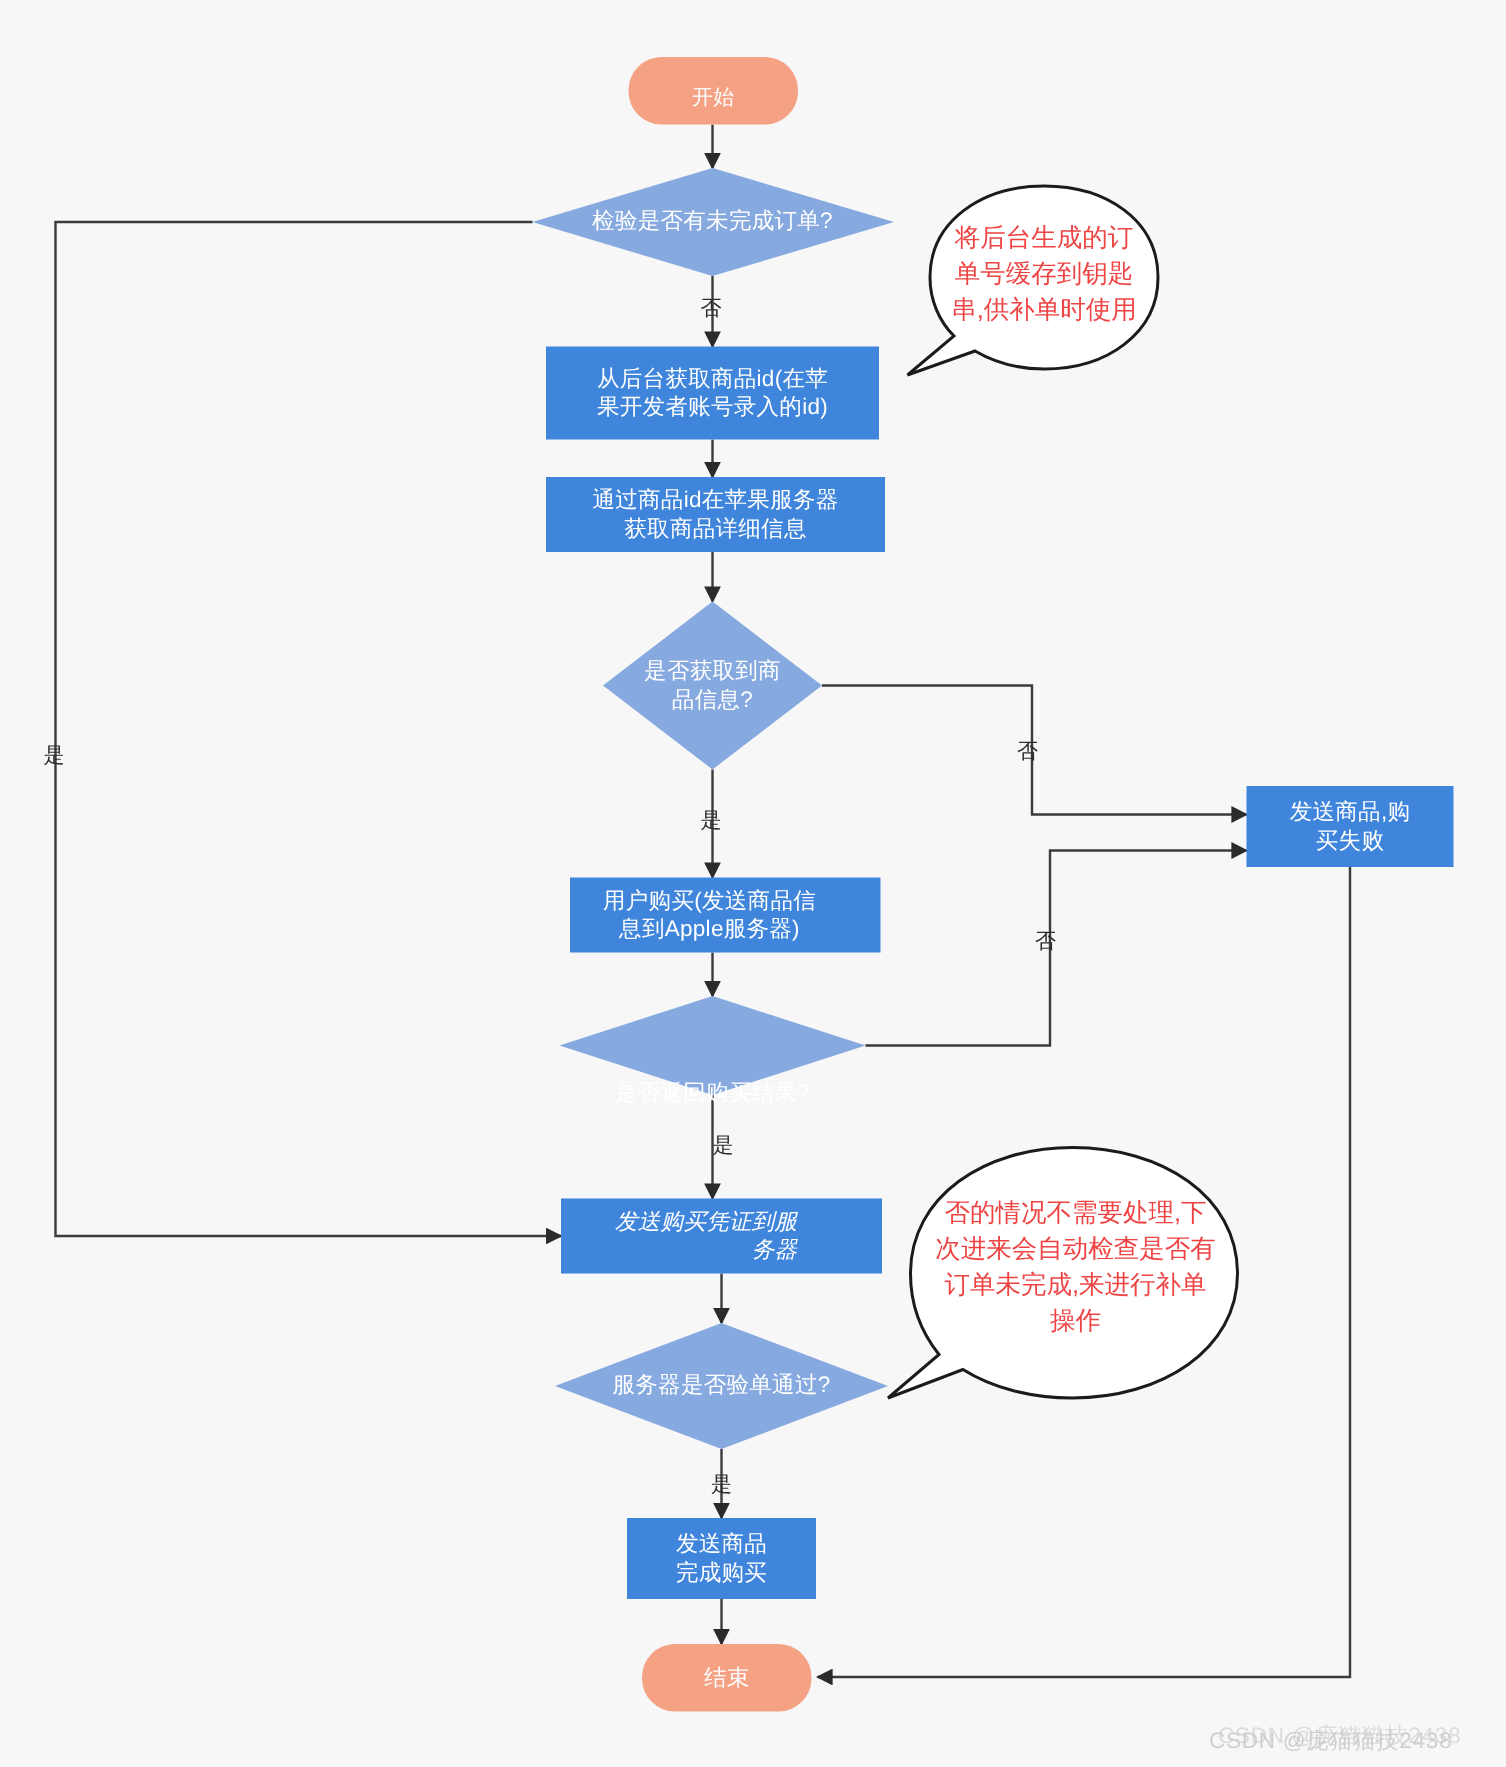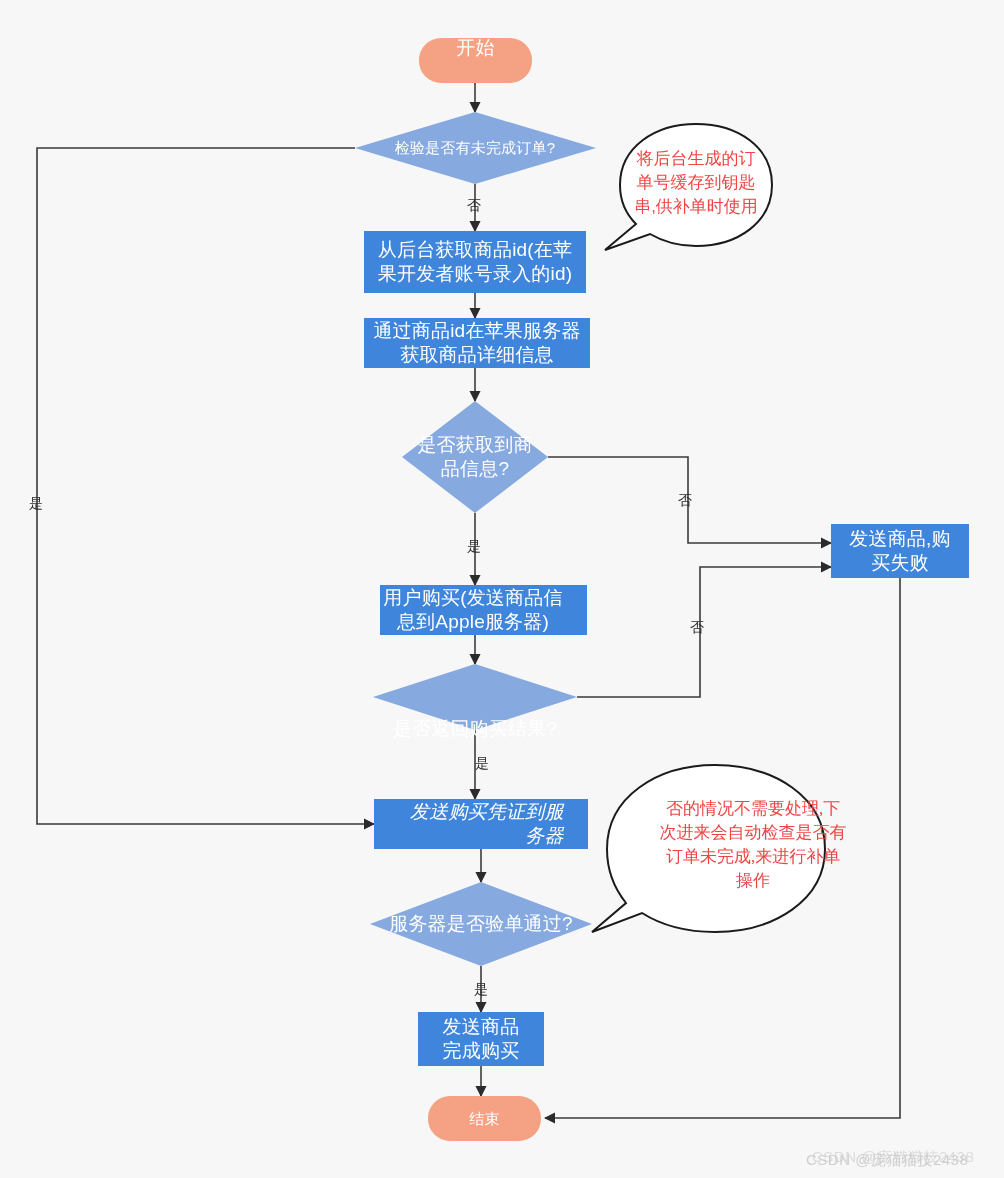--- a/index.html
+++ b/index.html
@@ -26,21 +26,21 @@
     height: 1178px;
   }
   
   .node-text {
     position: absolute;
     display: flex;
     align-items: center;
     justify-content: center;
     text-align: center;
     color: #ffffff;
-    font-size: 19px;
+    font-size: 15px;
     line-height: 1.28;
     letter-spacing: 0.2px;
     pointer-events: none;
     white-space: pre-line;
   }
   .bubble-text {
     position: absolute;
     display: flex;
     align-items: center;
     justify-content: center;
@@ -151,21 +151,21 @@
       <path d="M 607 849
                C 607 797, 657 765, 715 765
                C 774 765, 825 797, 825 849
                C 825 900, 774 932, 715 932
                C 687 932, 661 925, 642 913
                L 592 932 L 626 903
                C 614 888, 607 869, 607 849 Z" fill="#ffffff" stroke="#1b1b1b" stroke-width="2"></path>
     </g>
   </svg>
 
-  <div class="node-text" style="left:419px; top:25px; width:113px; height:46px; font-size:19px;">开始</div>
+  <div class="node-text" style="left:419px; top:42px; width:113px; height:46px; font-size:14px;">开始</div>
 
   <div class="node-text" style="left:365px; top:128px; width:220px; height:40px; font-size:15px;">检验是否有未完成订单?</div>
 
   <div class="node-text" style="left:364px; top:231px; width:222px; height:62px;">从后台获取商品id(在苹
 果开发者账号录入的id)</div>
 
   <div class="node-text" style="left:364px; top:318px; width:226px; height:50px;">通过商品id在苹果服务器
 获取商品详细信息</div>
 
   <div class="node-text" style="left:405px; top:428px; width:140px; height:58px;">是否获取到商
@@ -186,21 +186,21 @@
 
   <div class="node-text" style="left:418px; top:1012px; width:126px; height:54px;">发送商品
 完成购买</div>
 
   <div class="node-text" style="left:428px; top:1096px; width:113px; height:45px; font-size:15px;">结束</div>
 
   <div class="bubble-text" style="left:622px; top:128px; width:148px; height:110px;">将后台生成的订
 单号缓存到钥匙
 串,供补单时使用</div>
 
-  <div class="bubble-text" style="left:648px; top:775px; width:210px; height:140px;font-family:Liberation Serif, serif;">否的情况不需要处理,下
+  <div class="bubble-text" style="left:612px; top:775px; width:210px; height:140px;">否的情况不需要处理,下
 次进来会自动检查是否有
 订单未完成,来进行补单
 操作</div>
 
   <div class="edge-label" style="left:29px; top:496px;">是</div>
 
   <div class="edge-label" style="left:467px; top:198px;">否</div>
 
   <div class="edge-label" style="left:467px; top:539px;">是</div>
 

